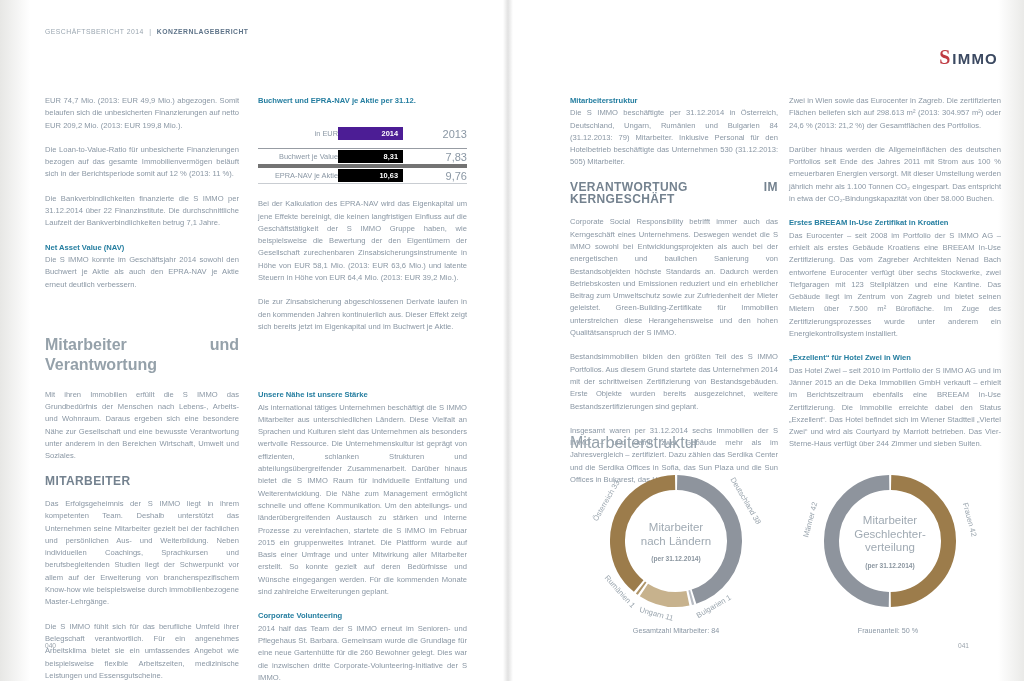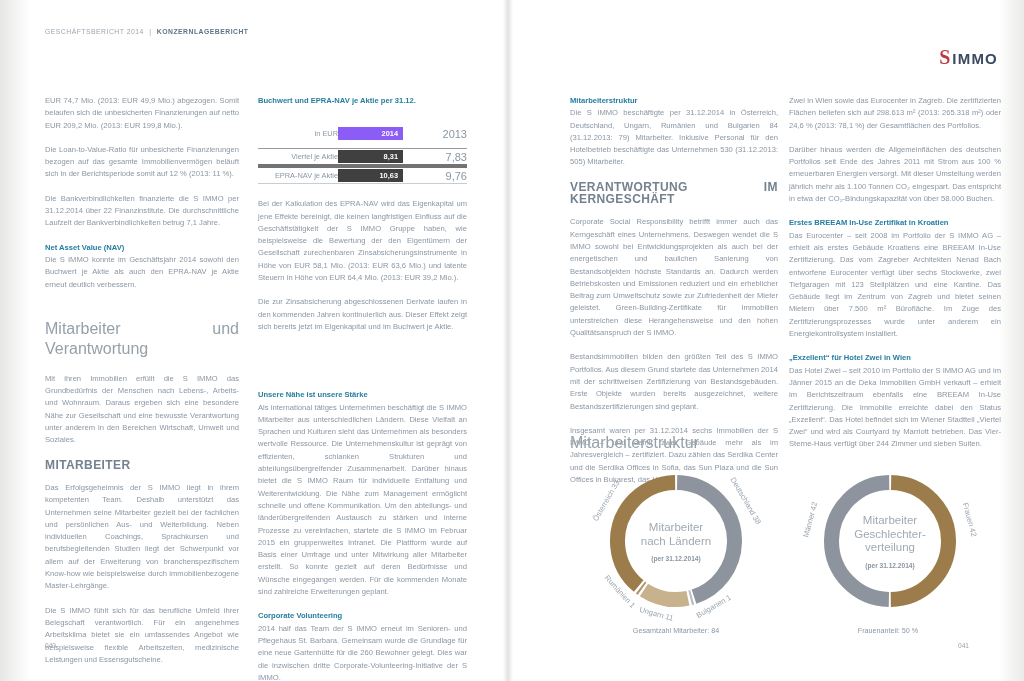--- a/index.html
+++ b/index.html
@@ -24,32 +24,32 @@
   .runhead .rh2{color:#5f7489;font-weight:bold;}
   .logo{position:absolute;right:26px;top:22px;display:flex;align-items:baseline;}
   .logo .logo-s{font-family:"Liberation Serif", serif;font-weight:bold;font-size:20px;color:#bf3a42;line-height:1;}
   .logo .logo-rest{font-size:15px;font-weight:bold;color:#3b4961;letter-spacing:1.2px;margin-left:2px;margin-top:28px;}
 
   
   .col{position:absolute;text-align:justify;color:#8a97a4;font-size:7.6px;line-height:12.3px;}
   .col p{margin:0 0 12px 0;}
   .h-teal{color:#257ea0;font-weight:bold;font-size:7.6px;line-height:12.3px;margin:0;}
   .h-upper{color:#74828f;font-weight:bold;font-size:12px;letter-spacing:.4px;line-height:12.3px;margin:0 0 11px 0;}
-  .section-title{font-size:16px;color:#95a1aa;font-weight:400;line-height:20px;margin:28px 0 14px 0;}
+  .section-title{font-size:16px;color:#95a1aa;font-weight:700;line-height:20px;margin:44px 0 14px 0;}
   .mt-align{margin-top:56px;}
 
   
   .tbl{width:100%;margin-bottom:14px;}
   .tbl-title{color:#257ea0;font-weight:bold;font-size:7.6px;margin:0 0 19px 0;}
   .trow{display:flex;align-items:center;height:15px;}
   .tcell-label{flex:1;color:#8a97a4;font-size:7.4px;text-align:right;}
   .tcell-cur{width:60px;text-align:right;font-size:7.4px;}
   .tcell-prev{width:64px;text-align:right;color:#8a97a4;font-size:11px;}
-  .cur-head{background:#8b5cf6;color:#fff;font-weight:bold;height:13px;line-height:13px;padding-right:5px;}
-  .cur-val{background:#404040;color:#fff;font-weight:bold;height:13px;line-height:13px;padding-right:5px;}
+  .cur-head{background:#4c1d95;color:#fff;font-weight:bold;height:13px;line-height:13px;padding-right:5px;}
+  .cur-val{background:#000000;color:#fff;font-weight:bold;height:13px;line-height:13px;padding-right:5px;}
   .tbl-body{border-top:1px solid #979ca3;border-bottom:1px solid #c9cdd2;margin-top:7px;}
   .trow + .trow{border-top:4px solid #737373;}
 
   
   .charts-title{position:absolute;left:570px;top:434px;font-size:16px;color:#95a1aa;font-weight:400;}
   .donut-box{position:absolute;width:200px;height:200px;}
   .donut-center{position:absolute;left:50%;top:50%;transform:translate(-50%,-50%);
     text-align:center;width:112px;color:#a0aab3;}
   .donut-center .ct-line{font-size:11.5px;line-height:13.5px;}
   .donut-center .ct-sub{font-size:6.6px;font-weight:bold;color:#8b96a0;margin-top:7px;}
@@ -97,21 +97,21 @@
   <div class="col" style="left:258px;top:95px;width:209px;">
     <div class="tbl">
       <div class="tbl-title">Buchwert und EPRA-NAV je Aktie per 31.12.</div>
       <div class="trow">
         <span class="tcell-label">in EUR</span>
         <span class="tcell-cur cur-head">2014</span>
         <span class="tcell-prev">2013</span>
       </div>
       <div class="tbl-body">
         <div class="trow">
-          <span class="tcell-label">Viertel je Aktie</span>
+          <span class="tcell-label">Buchwert je Value</span>
           <span class="tcell-cur cur-val">8,31</span>
           <span class="tcell-prev">7,83</span>
         </div>
         <div class="trow">
           <span class="tcell-label">EPRA-NAV je Aktie</span>
           <span class="tcell-cur cur-val">10,63</span>
           <span class="tcell-prev">9,76</span>
         </div>
       </div>
     </div>
@@ -126,21 +126,21 @@
   <div class="col" style="left:570px;top:95px;width:208px;">
     <div class="h-teal">Mitarbeiterstruktur</div>
     <p>Die S IMMO beschäftigte per 31.12.2014 in Österreich, Deutschland, Ungarn, Rumänien und Bulgarien 84 (31.12.2013: 79) Mitarbeiter. Inklusive Personal für den Hotelbetrieb beschäftigte das Unternehmen 530 (31.12.2013: 505) Mitarbeiter.</p>
     <div class="h-upper">VERANTWORTUNG IM KERNGESCHÄFT</div>
     <p>Corporate Social Responsibility betrifft immer auch das Kerngeschäft eines Unternehmens. Deswegen wendet die S IMMO sowohl bei Entwicklungsprojekten als auch bei der energetischen und baulichen Sanierung von Bestandsobjekten höchste Standards an. Dadurch werden Betriebskosten und Emissionen reduziert und ein erheblicher Beitrag zum Umweltschutz sowie zur Zufriedenheit der Mieter geleistet. Green-Building-Zertifikate für Immobilien unterstreichen diese Herangehensweise und den hohen Qualitätsanspruch der S IMMO.</p>
     <p>Bestandsimmobilien bilden den größten Teil des S IMMO Portfolios. Aus diesem Grund startete das Unternehmen 2014 mit der schrittweisen Zertifizierung von Bestandsgebäuden. Erste Objekte wurden bereits ausgezeichnet, weitere Bestandszertifizierungen sind geplant.</p>
     <p>Insgesamt waren per 31.12.2014 sechs Immobilien der S IMMO – und damit zwei Gebäude mehr als im Jahresvergleich – zertifiziert. Dazu zählen das Serdika Center und die Serdika Offices in Sofia, das Sun Plaza und die Sun Offices in Bukarest, das Hotel</p>
   </div>
 
   <div class="col" style="left:789px;top:95px;width:212px;">
-    <p>Zwei in Wien sowie das Eurocenter in Zagreb. Die zertifizierten Flächen beliefen sich auf 298.613 m² (2013: 265.318 m²) oder 24,6 % (2013: 78,1 %) der Gesamtflächen des Portfolios.</p>
+    <p>Zwei in Wien sowie das Eurocenter in Zagreb. Die zertifizierten Flächen beliefen sich auf 298.613 m² (2013: 304.957 m²) oder 24,6 % (2013: 21,2 %) der Gesamtflächen des Portfolios.</p>
     <p>Darüber hinaus werden die Allgemeinflächen des deutschen Portfolios seit Ende des Jahres 2011 mit Strom aus 100 % erneuerbaren Energien versorgt. Mit dieser Umstellung werden jährlich mehr als 1.100 Tonnen CO₂ eingespart. Das entspricht in etwa der CO₂-Bindungskapazität von über 58.000 Buchen.</p>
     <div class="h-teal">Erstes BREEAM In-Use Zertifikat in Kroatien</div>
     <p>Das Eurocenter – seit 2008 im Portfolio der S IMMO AG – erhielt als erstes Gebäude Kroatiens eine BREEAM In-Use Zertifizierung. Das vom Zagreber Architekten Nenad Bach entworfene Eurocenter verfügt über sechs Stockwerke, zwei Tiefgaragen mit 123 Stellplätzen und eine Kantine. Das Gebäude liegt im Zentrum von Zagreb und bietet seinen Mietern über 7.500 m² Bürofläche. Im Zuge des Zertifizierungsprozesses wurde unter anderem ein Energiekontrollsystem installiert.</p>
     <div class="h-teal">„Exzellent“ für Hotel Zwei in Wien</div>
     <p>Das Hotel Zwei – seit 2010 im Portfolio der S IMMO AG und im Jänner 2015 an die Deka Immobilien GmbH verkauft – erhielt im Berichtszeitraum ebenfalls eine BREEAM In-Use Zertifizierung. Die Immobilie erreichte dabei den Status „Exzellent“. Das Hotel befindet sich im Wiener Stadtteil „Viertel Zwei“ und wird als Courtyard by Marriott betrieben. Das Vier-Sterne-Haus verfügt über 244 Zimmer und sieben Suiten.</p>
   </div>
 
   <div class="charts-title">Mitarbeiterstruktur</div>
 
   <div class="donut-box" style="left:576px;top:441px;">

